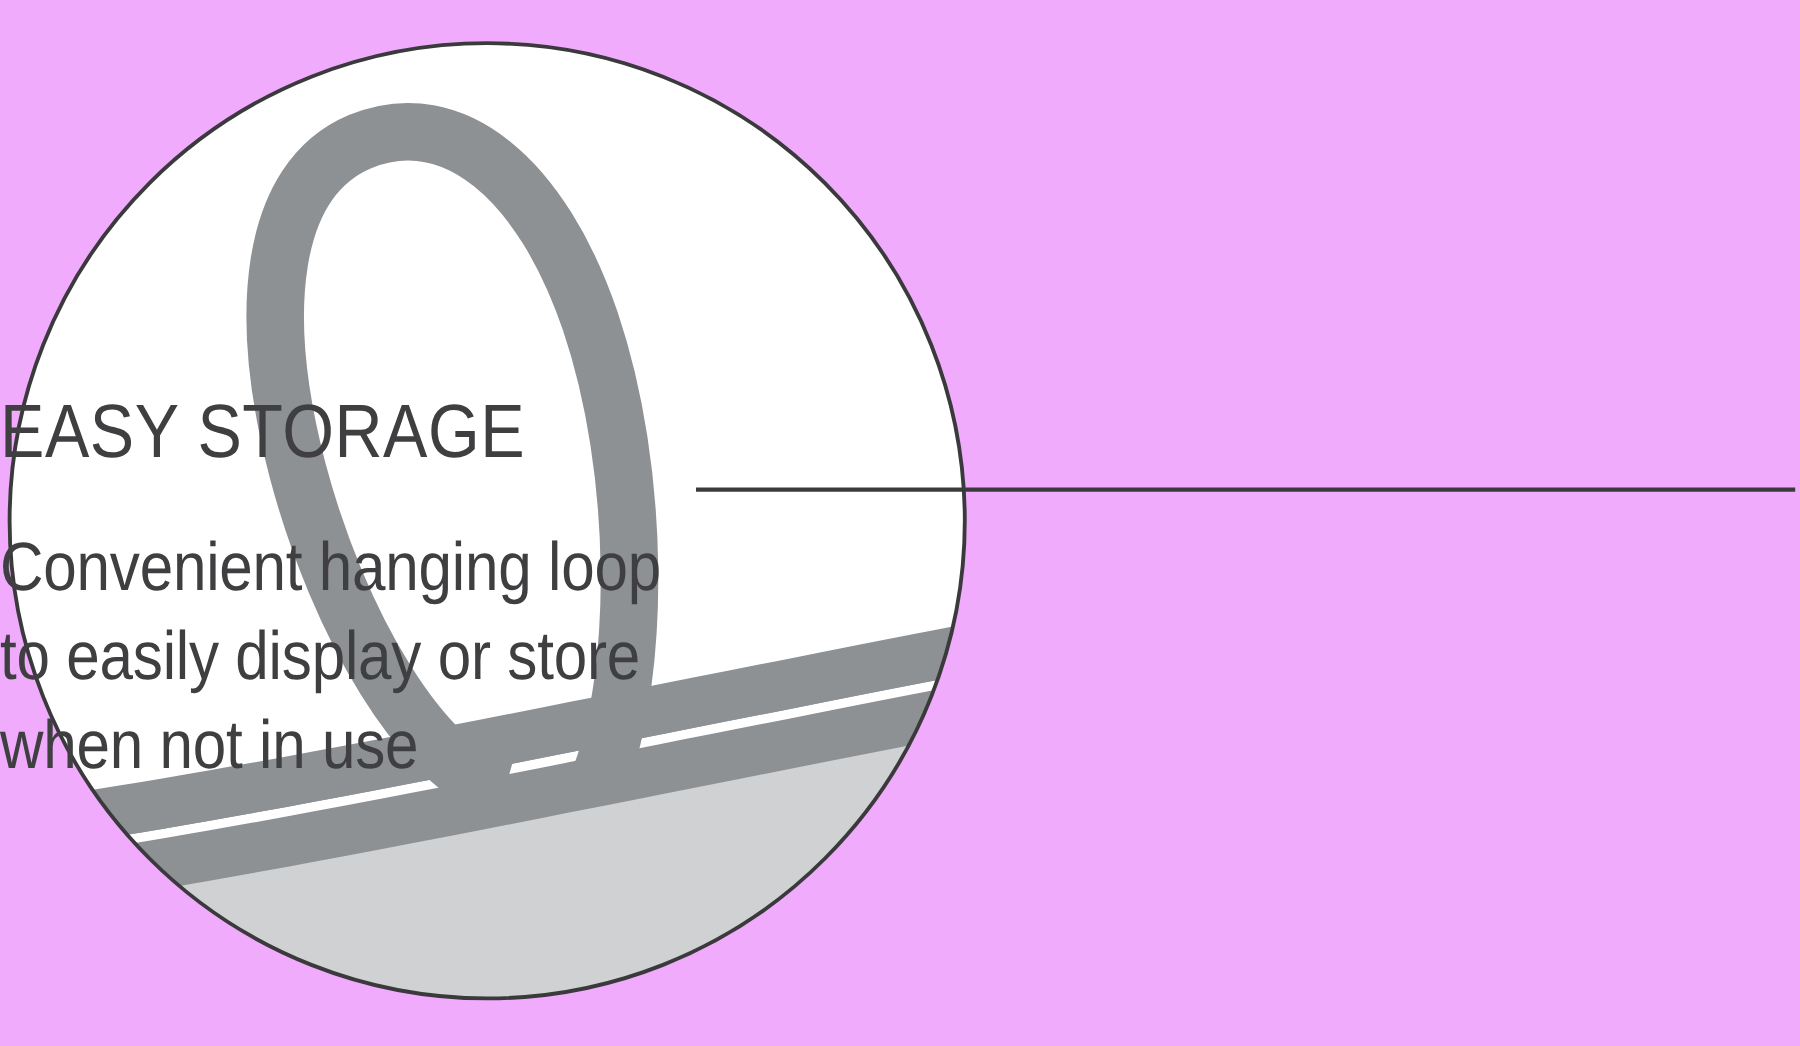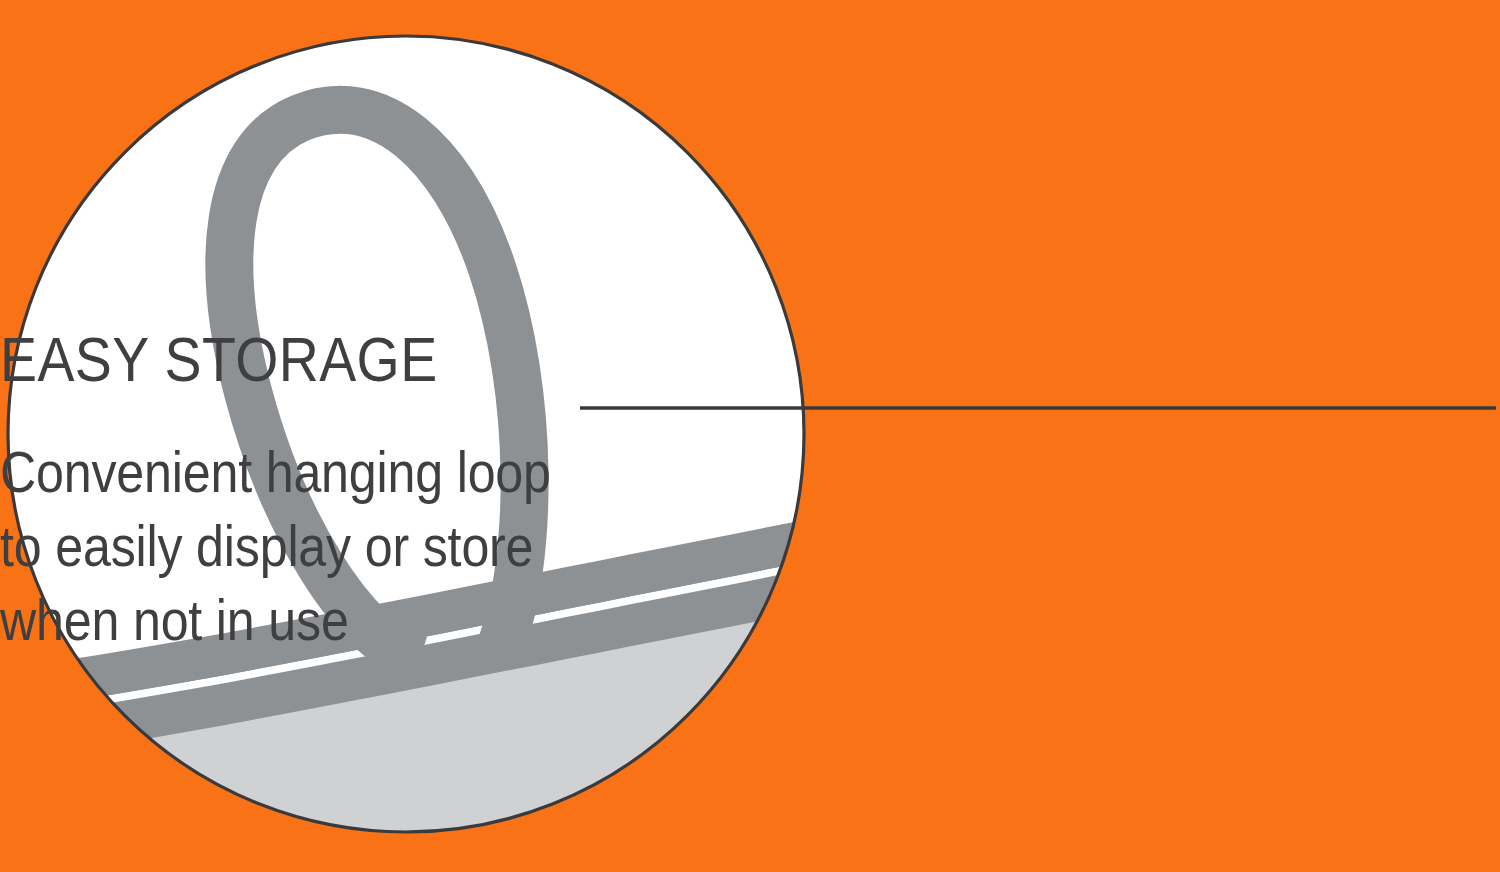--- a/index.html
+++ b/index.html
@@ -8,21 +8,21 @@
     padding: 0;
     background: #ffffff;
   }
   body {
     font-family: "Liberation Sans", sans-serif;
   }
   #stage {
     position: relative;
     width: 1500px;
     height: 872px;
-    background: #f97316;
+    background: #f0abfc;
     overflow: hidden;
   }
   #callout-svg {
     position: absolute;
     left: 0;
     top: 0;
     width: 1500px;
     height: 872px;
     display: block;
   }

